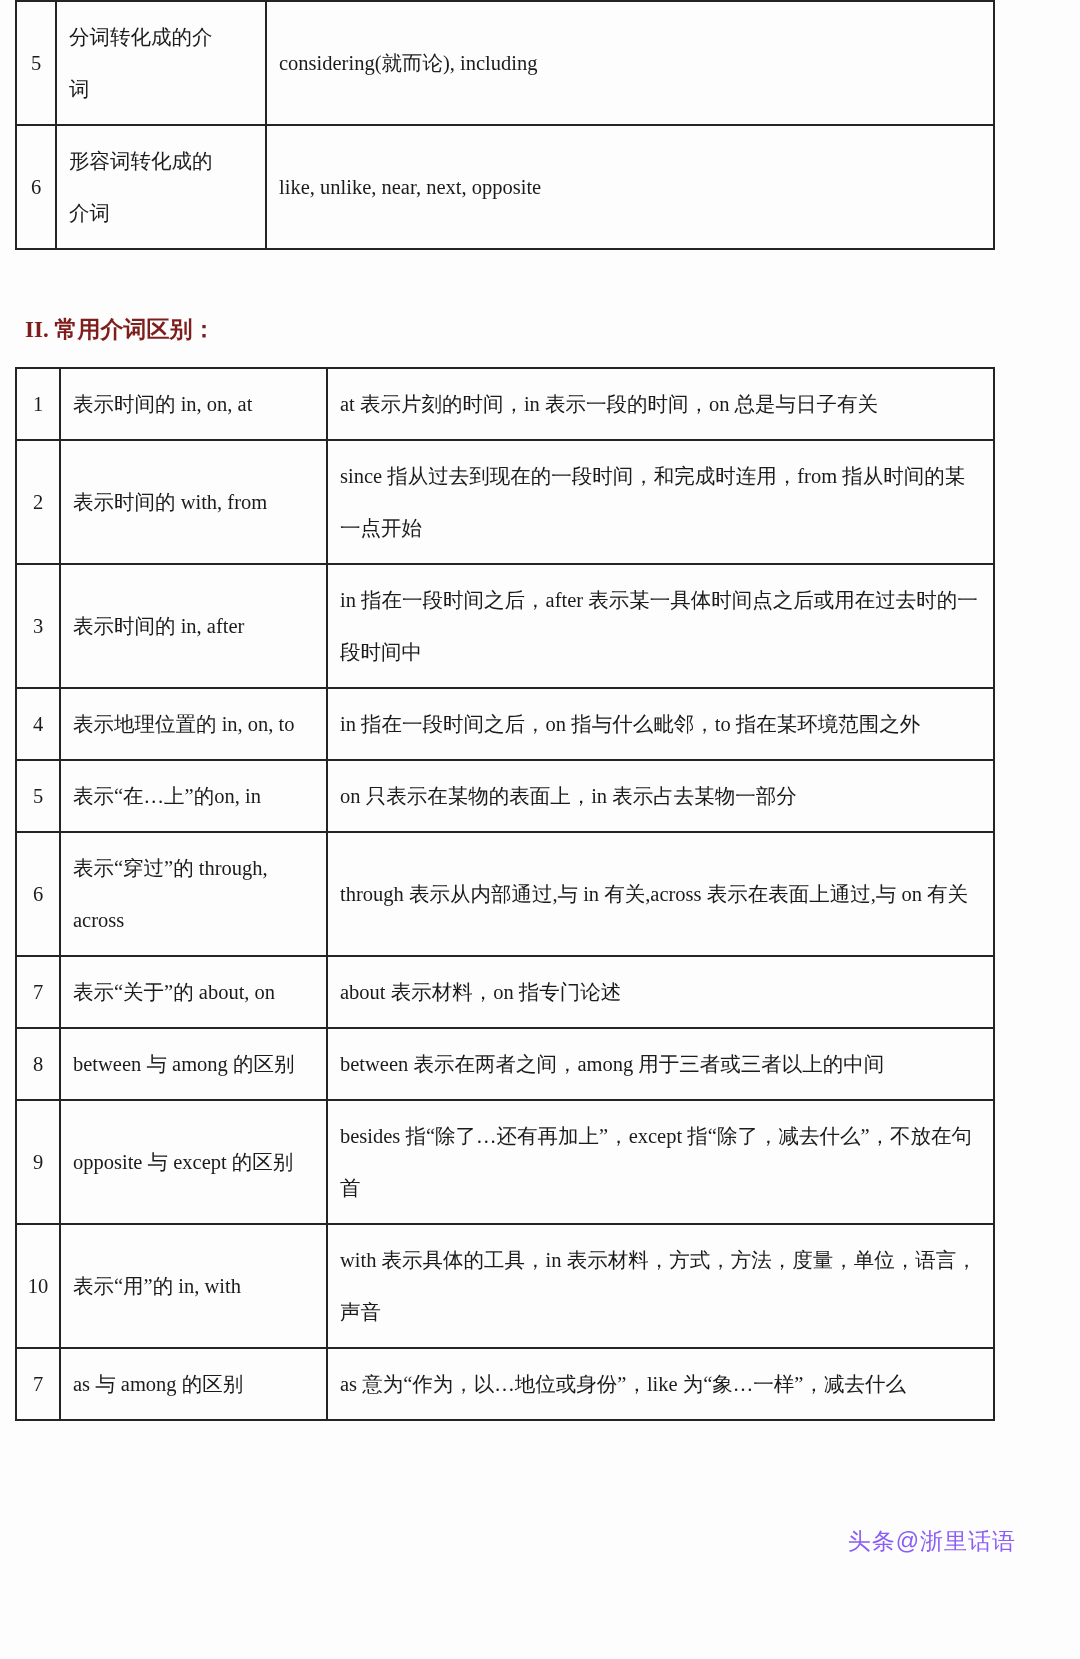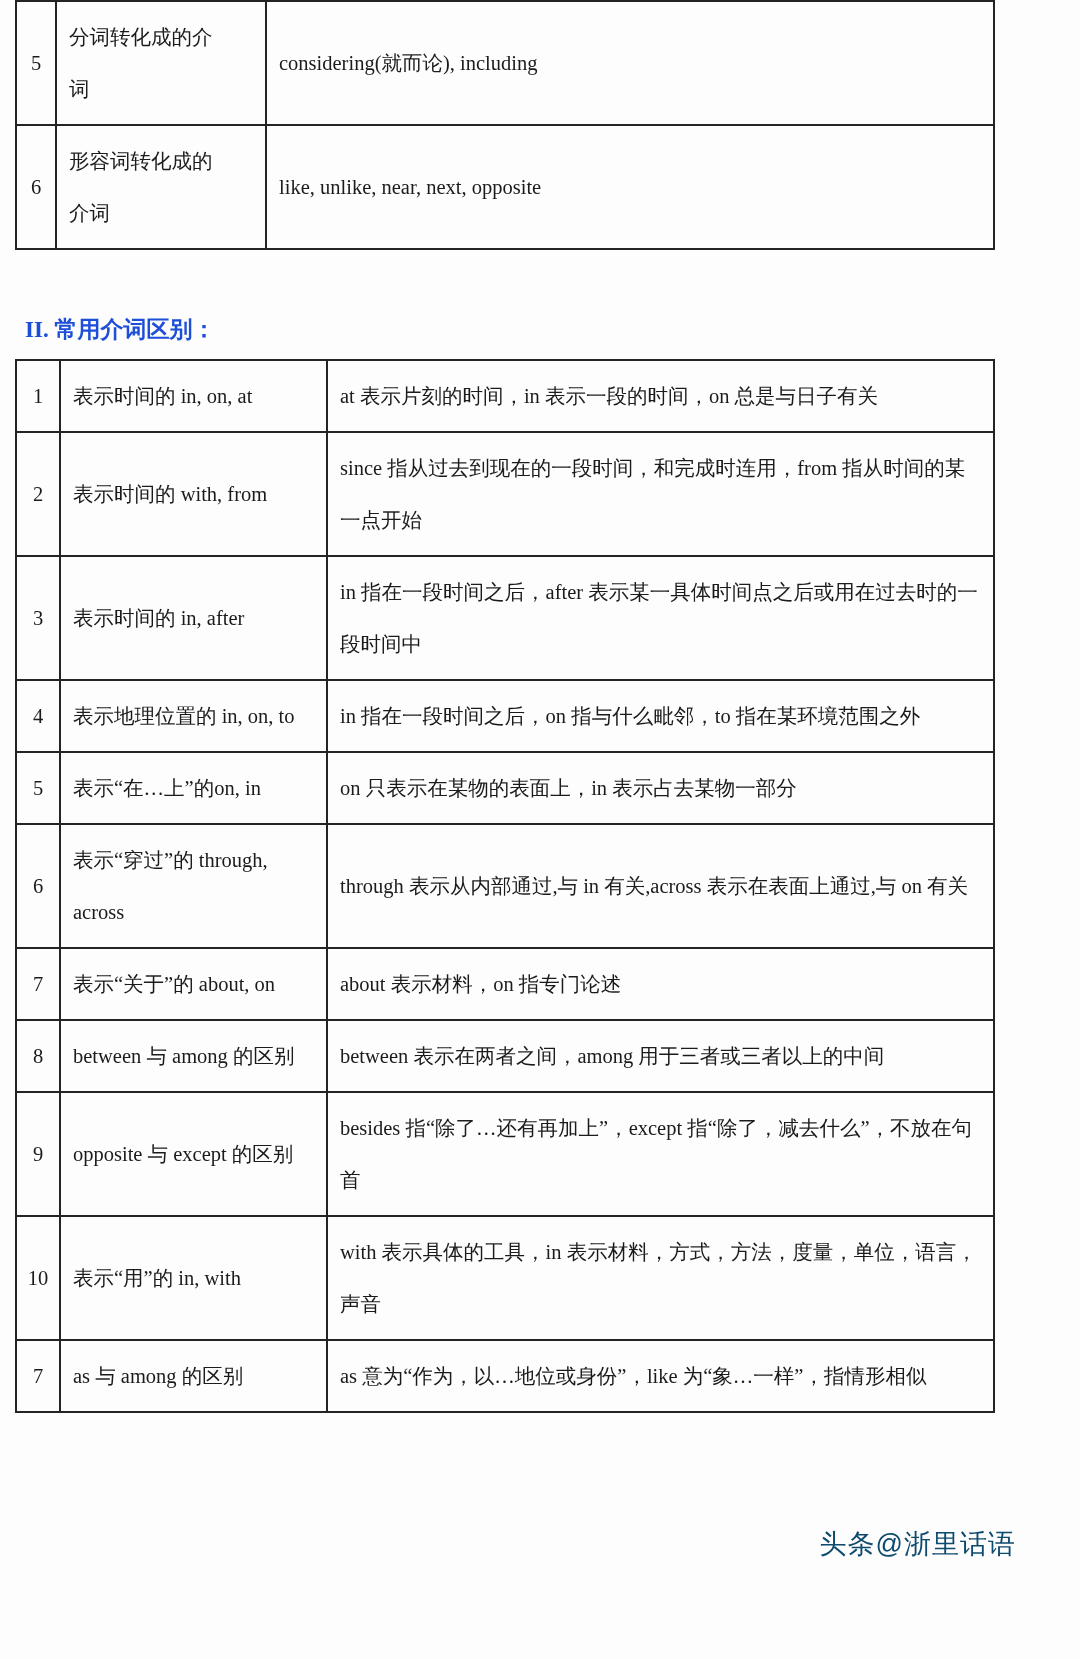--- a/index.html
+++ b/index.html
@@ -30,31 +30,31 @@
     vertical-align: middle;
     word-break: break-word;
   }
   td.num { text-align: center; padding-left: 2px; padding-right: 2px; }
   .t1 col.c-num { width: 40px; }
   .t1 col.c-cat { width: 210px; }
   .t1 td.cat { padding-right: 46px; }
   .t2 col.c-num { width: 44px; }
   .t2 col.c-cat { width: 267px; }
   .section-heading {
-    margin: 64px 0 14px 25px;
+    margin: 64px 0 22px 25px;
     font-size: 23px;
     font-weight: 700;
-    color: #1d4ed8;
+    color: #7f1d1d;
   }
   .watermark {
     position: absolute;
     top: 1526px;
     right: 64px;
-    font-size: 27px;
-    color: #0c4a6e;
+    font-size: 23px;
+    color: #8b5cf6;
     font-family: "Liberation Sans", "DejaVu Sans", sans-serif;
     letter-spacing: 1px;
   }
 </style>
 </head>
 <body>
 
 <div class="page">
 
   <table class="t1">
@@ -132,20 +132,20 @@
         <td class="desc">besides 指“除了…还有再加上”，except 指“除了，减去什么”，不放在句首</td>
       </tr>
       <tr>
         <td class="num">10</td>
         <td class="cat">表示“用”的 in, with</td>
         <td class="desc">with 表示具体的工具，in 表示材料，方式，方法，度量，单位，语言，声音</td>
       </tr>
       <tr>
         <td class="num">7</td>
         <td class="cat">as 与 among 的区别</td>
-        <td class="desc">as 意为“作为，以…地位或身份”，like 为“象…一样”，指情形相似</td>
+        <td class="desc">as 意为“作为，以…地位或身份”，like 为“象…一样”，减去什么</td>
       </tr>
     </tbody>
   </table>
 
   <div class="watermark">头条@浙里话语</div>
 
 </div>
 
 </body></html>

